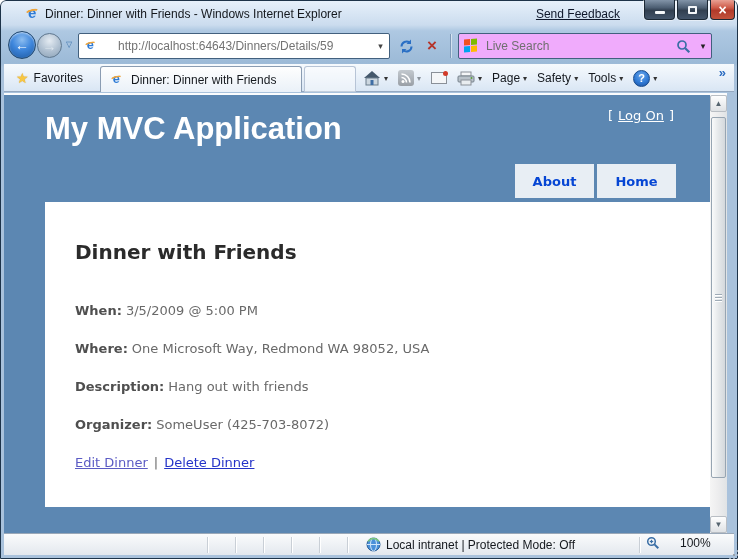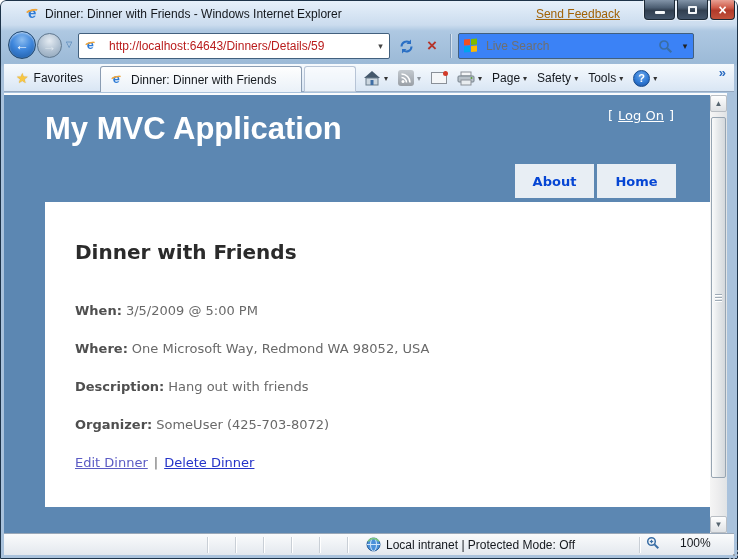--- a/index.html
+++ b/index.html
@@ -12,21 +12,21 @@
   }
   
   .frame{
     position:absolute;inset:0;
     border:1px solid #1d3349;border-radius:6px 6px 0 0;
     background:linear-gradient(180deg,#e6f0fa 0px,#cbdcee 24px,#aec8e2 30px,#9cbad7 62px,#a9c2dc 66px,#a9c2dc 100%);
   }
   
   .titlebar{position:absolute;left:0;top:0;width:738px;height:28px;}
   .tb-title{position:absolute;left:45px;top:7px;font-size:12px;color:#14181d;white-space:nowrap;}
-  .tb-feedback{position:absolute;right:118px;top:7px;font-size:12px;color:#a16207;text-decoration:underline;cursor:pointer;}
+  .tb-feedback{position:absolute;right:118px;top:7px;font-size:12px;color:#0f172a;text-decoration:underline;cursor:pointer;}
   .winbtns{position:absolute;right:3px;top:0;display:flex;}
   .winbtn{
     height:20px;margin-left:2px;border:1px solid #1b2835;border-top:none;
     border-radius:0 0 4px 4px;position:relative;
     background:linear-gradient(180deg,#8294a8 0%,#4d5f73 40%,#313f50 55%,#42546a 100%);
     box-shadow:0 0 0 1px rgba(255,255,255,.45);
     display:flex;align-items:center;justify-content:center;
   }
   .winbtn.min{width:31px;} .winbtn.max{width:31px;} 
   .winbtn.close{width:25px;background:linear-gradient(180deg,#e8a093 0%,#cf5c4a 40%,#b13a2a 55%,#c2523c 100%);}
@@ -42,26 +42,26 @@
   .navcircle{position:absolute;border-radius:50%;display:flex;align-items:center;justify-content:center;}
   .navcircle.back{left:8px;top:3px;width:28px;height:28px;border:1px solid #24496e;
     background:radial-gradient(circle at 50% 30%,#8cbdf0 0%,#3e86dc 45%,#1c579e 100%);
     box-shadow:inset 0 1px 2px rgba(255,255,255,.7);}
   .navcircle.fwd{left:37px;top:5px;width:25px;height:25px;border:1px solid #60788f;
     background:radial-gradient(circle at 50% 30%,#e4ebf2 0%,#aebfd0 55%,#8aa1b6 100%);}
   .navcircle .arr{color:#fff;font-weight:bold;font-size:14px;line-height:1;}
   .navcircle.fwd .arr{color:#dde6ee;}
   .nav-chevron{position:absolute;left:66px;top:12px;font-size:8px;color:#3e74ad;}
   .urlfield{position:absolute;left:78px;top:5px;width:312px;height:26px;background:#fff;border:1px solid #42607e;border-radius:2px;display:flex;align-items:center;padding-left:4px;}
-  .urlfield input{border:none;outline:none;flex:1;font:12px "Liberation Sans",sans-serif;color:#b91c1c;margin-left:8px;background:transparent;}
+  .urlfield input{border:none;outline:none;flex:1;font:12px "Liberation Sans",sans-serif;color:#737373;margin-left:17px;background:transparent;}
   .url-drop{width:17px;height:24px;display:flex;align-items:center;justify-content:center;color:#444;font-size:9px;cursor:pointer;}
   .btn-refresh{position:absolute;left:394px;top:7px;width:24px;height:22px;display:flex;align-items:center;justify-content:center;cursor:pointer;}
   .btn-stop{position:absolute;left:420px;top:6px;width:24px;height:23px;display:flex;align-items:center;justify-content:center;color:#b5342a;font-weight:bold;font-size:17px;cursor:pointer;}
   .nav-divider{position:absolute;left:450px;top:6px;width:1px;height:24px;background:#7e9ab8;box-shadow:1px 0 0 rgba(255,255,255,.5);}
-  .searchbox{position:absolute;left:458px;top:5px;width:236px;height:26px;background:#3b82f6;border:1px solid #42607e;border-radius:2px;display:flex;align-items:center;padding-left:5px;}
+  .searchbox{position:absolute;left:458px;top:5px;width:254px;height:26px;background:#f0abfc;border:1px solid #42607e;border-radius:2px;display:flex;align-items:center;padding-left:5px;}
   .winflag{position:relative;width:14px;height:14px;flex:0 0 auto;transform:skewY(-4deg);}
   .winflag i{position:absolute;width:6px;height:6px;}
   .winflag .r{left:0;top:0;background:#f25022;} .winflag .g{left:7px;top:0;background:#7fba00;}
   .winflag .b{left:0;top:7px;background:#00a4ef;} .winflag .y{left:7px;top:7px;background:#ffb900;}
   .searchbox input{border:none;outline:none;flex:1;font:12px "Liberation Sans",sans-serif;color:#222;margin-left:6px;background:transparent;min-width:0;}
   .searchbox input::placeholder{color:#6f6f6f;opacity:1;}
   .search-mag{flex:0 0 auto;margin-right:4px;cursor:pointer;display:flex;}
   .search-drop{flex:0 0 auto;width:16px;color:#222;font-size:9px;cursor:pointer;text-align:center;}
   
   .favbar{position:absolute;left:4px;top:64px;width:730px;height:28px;

